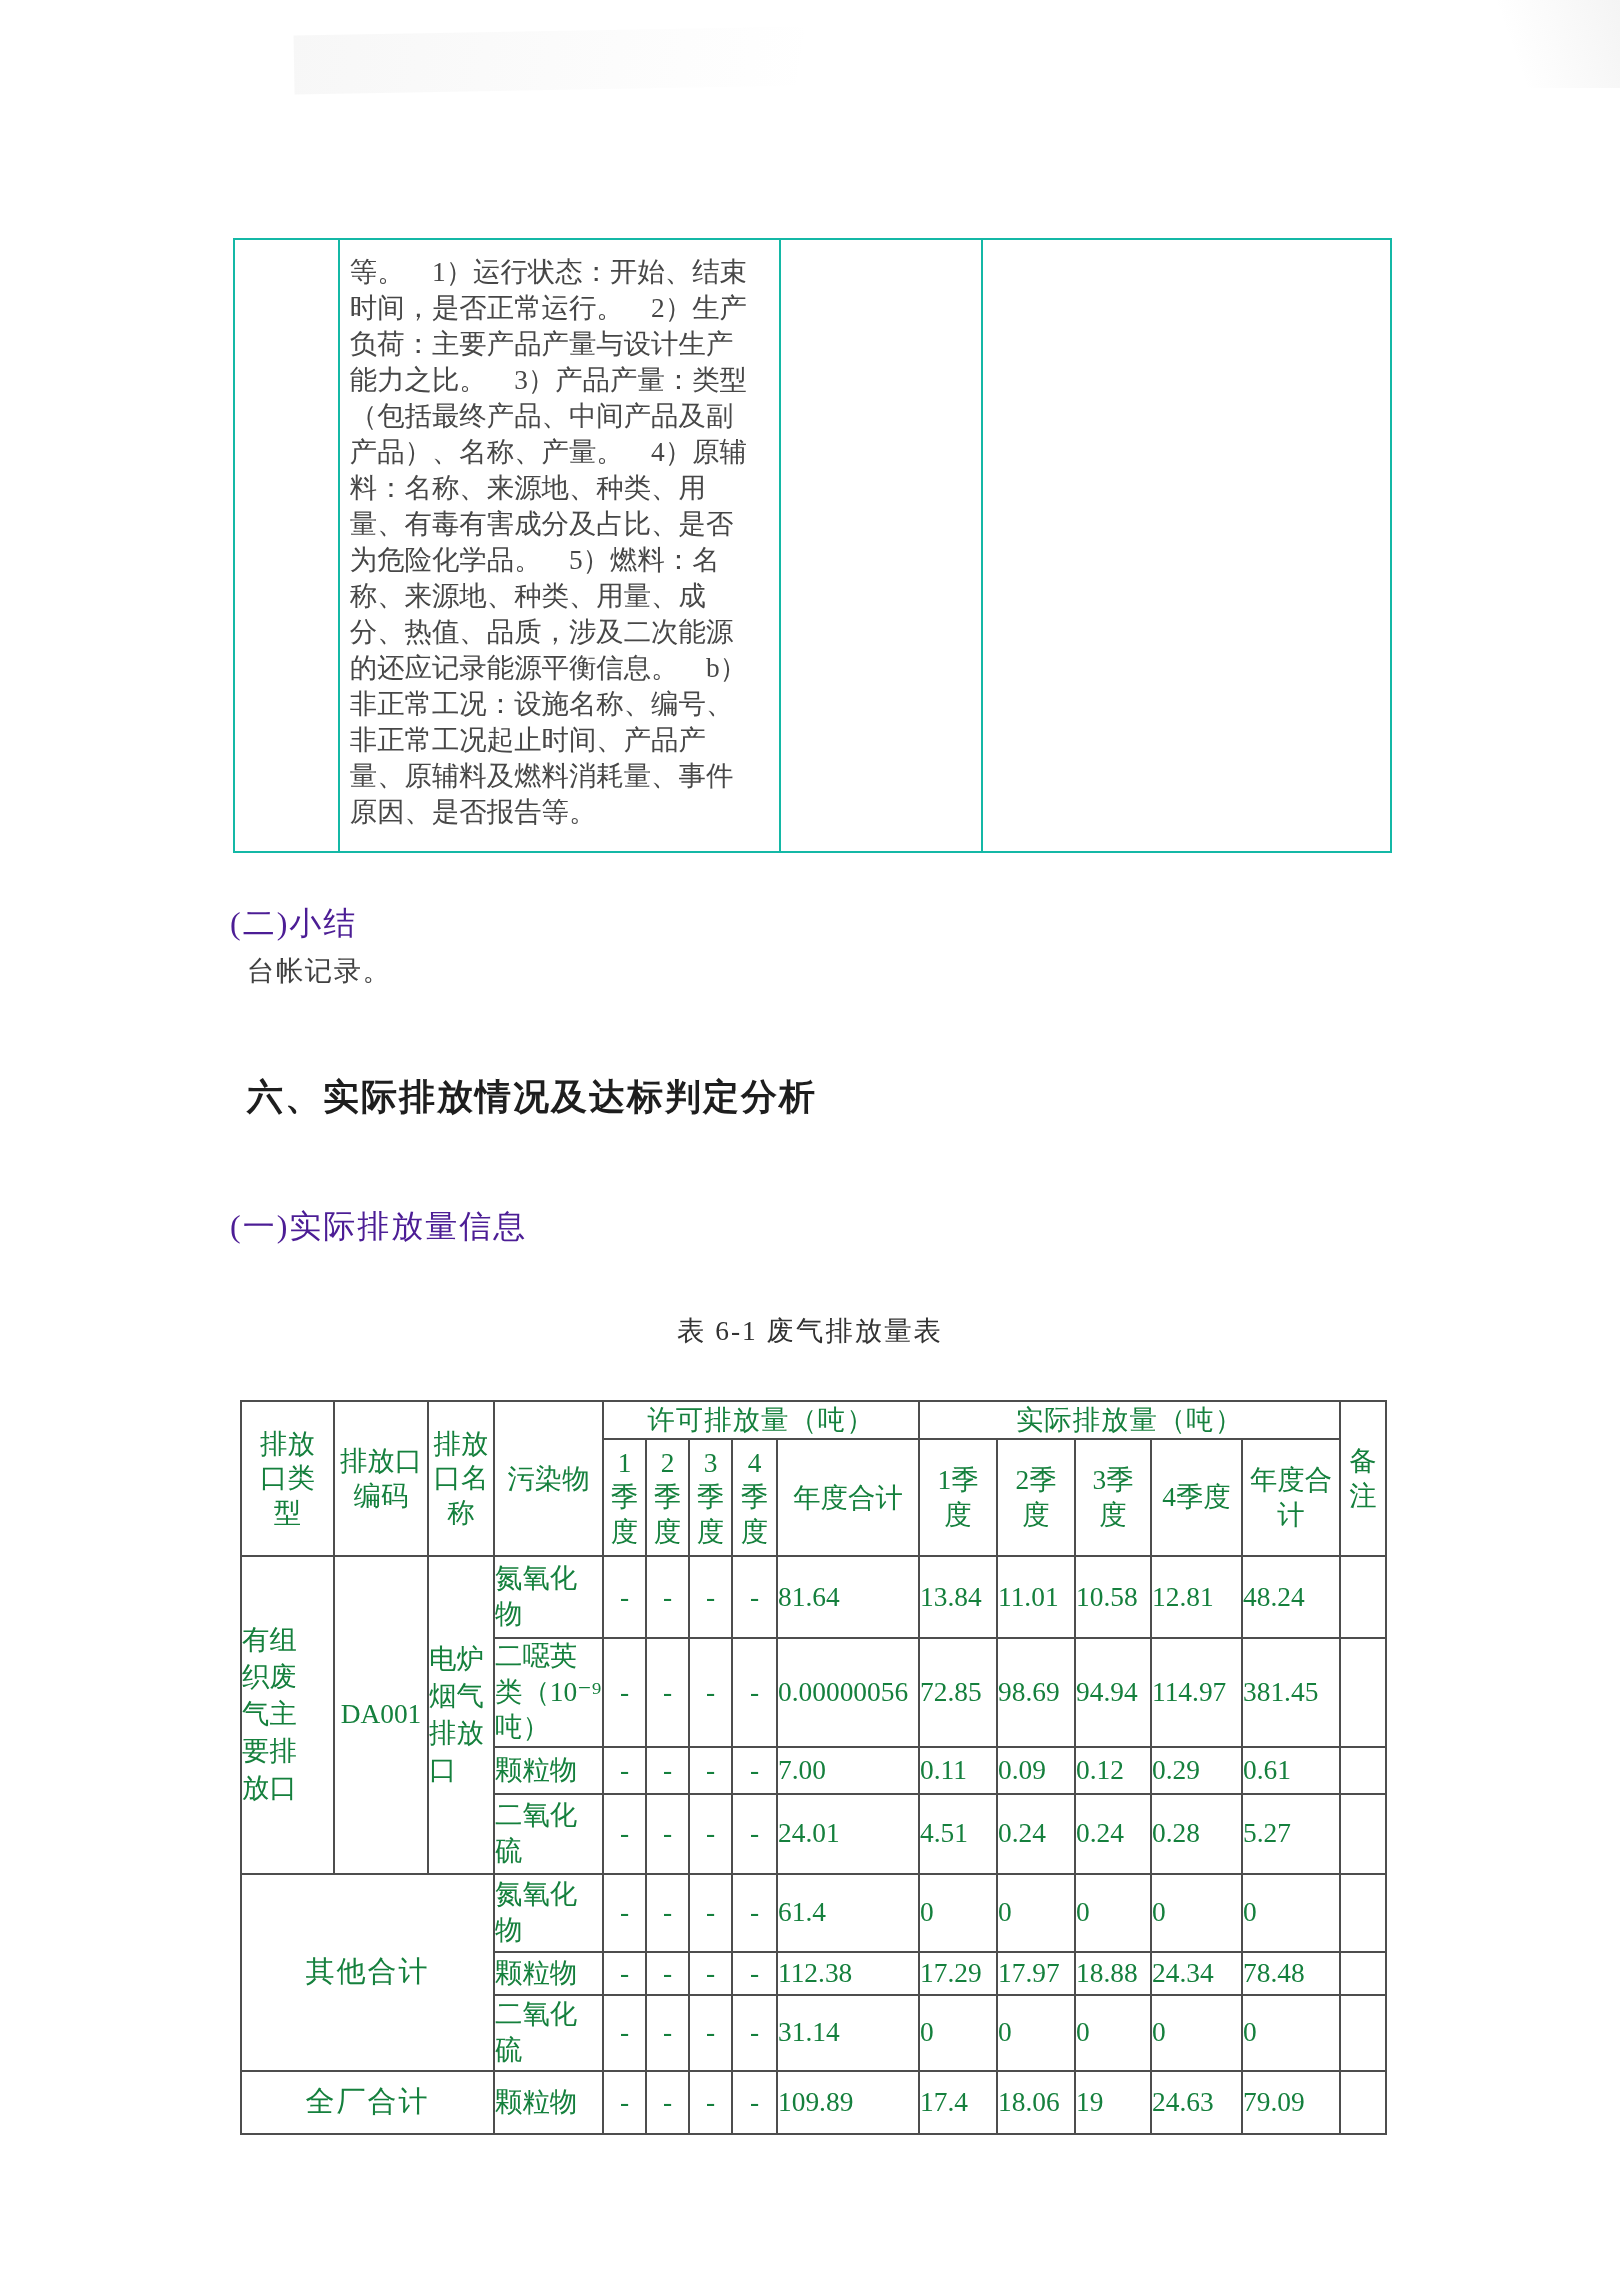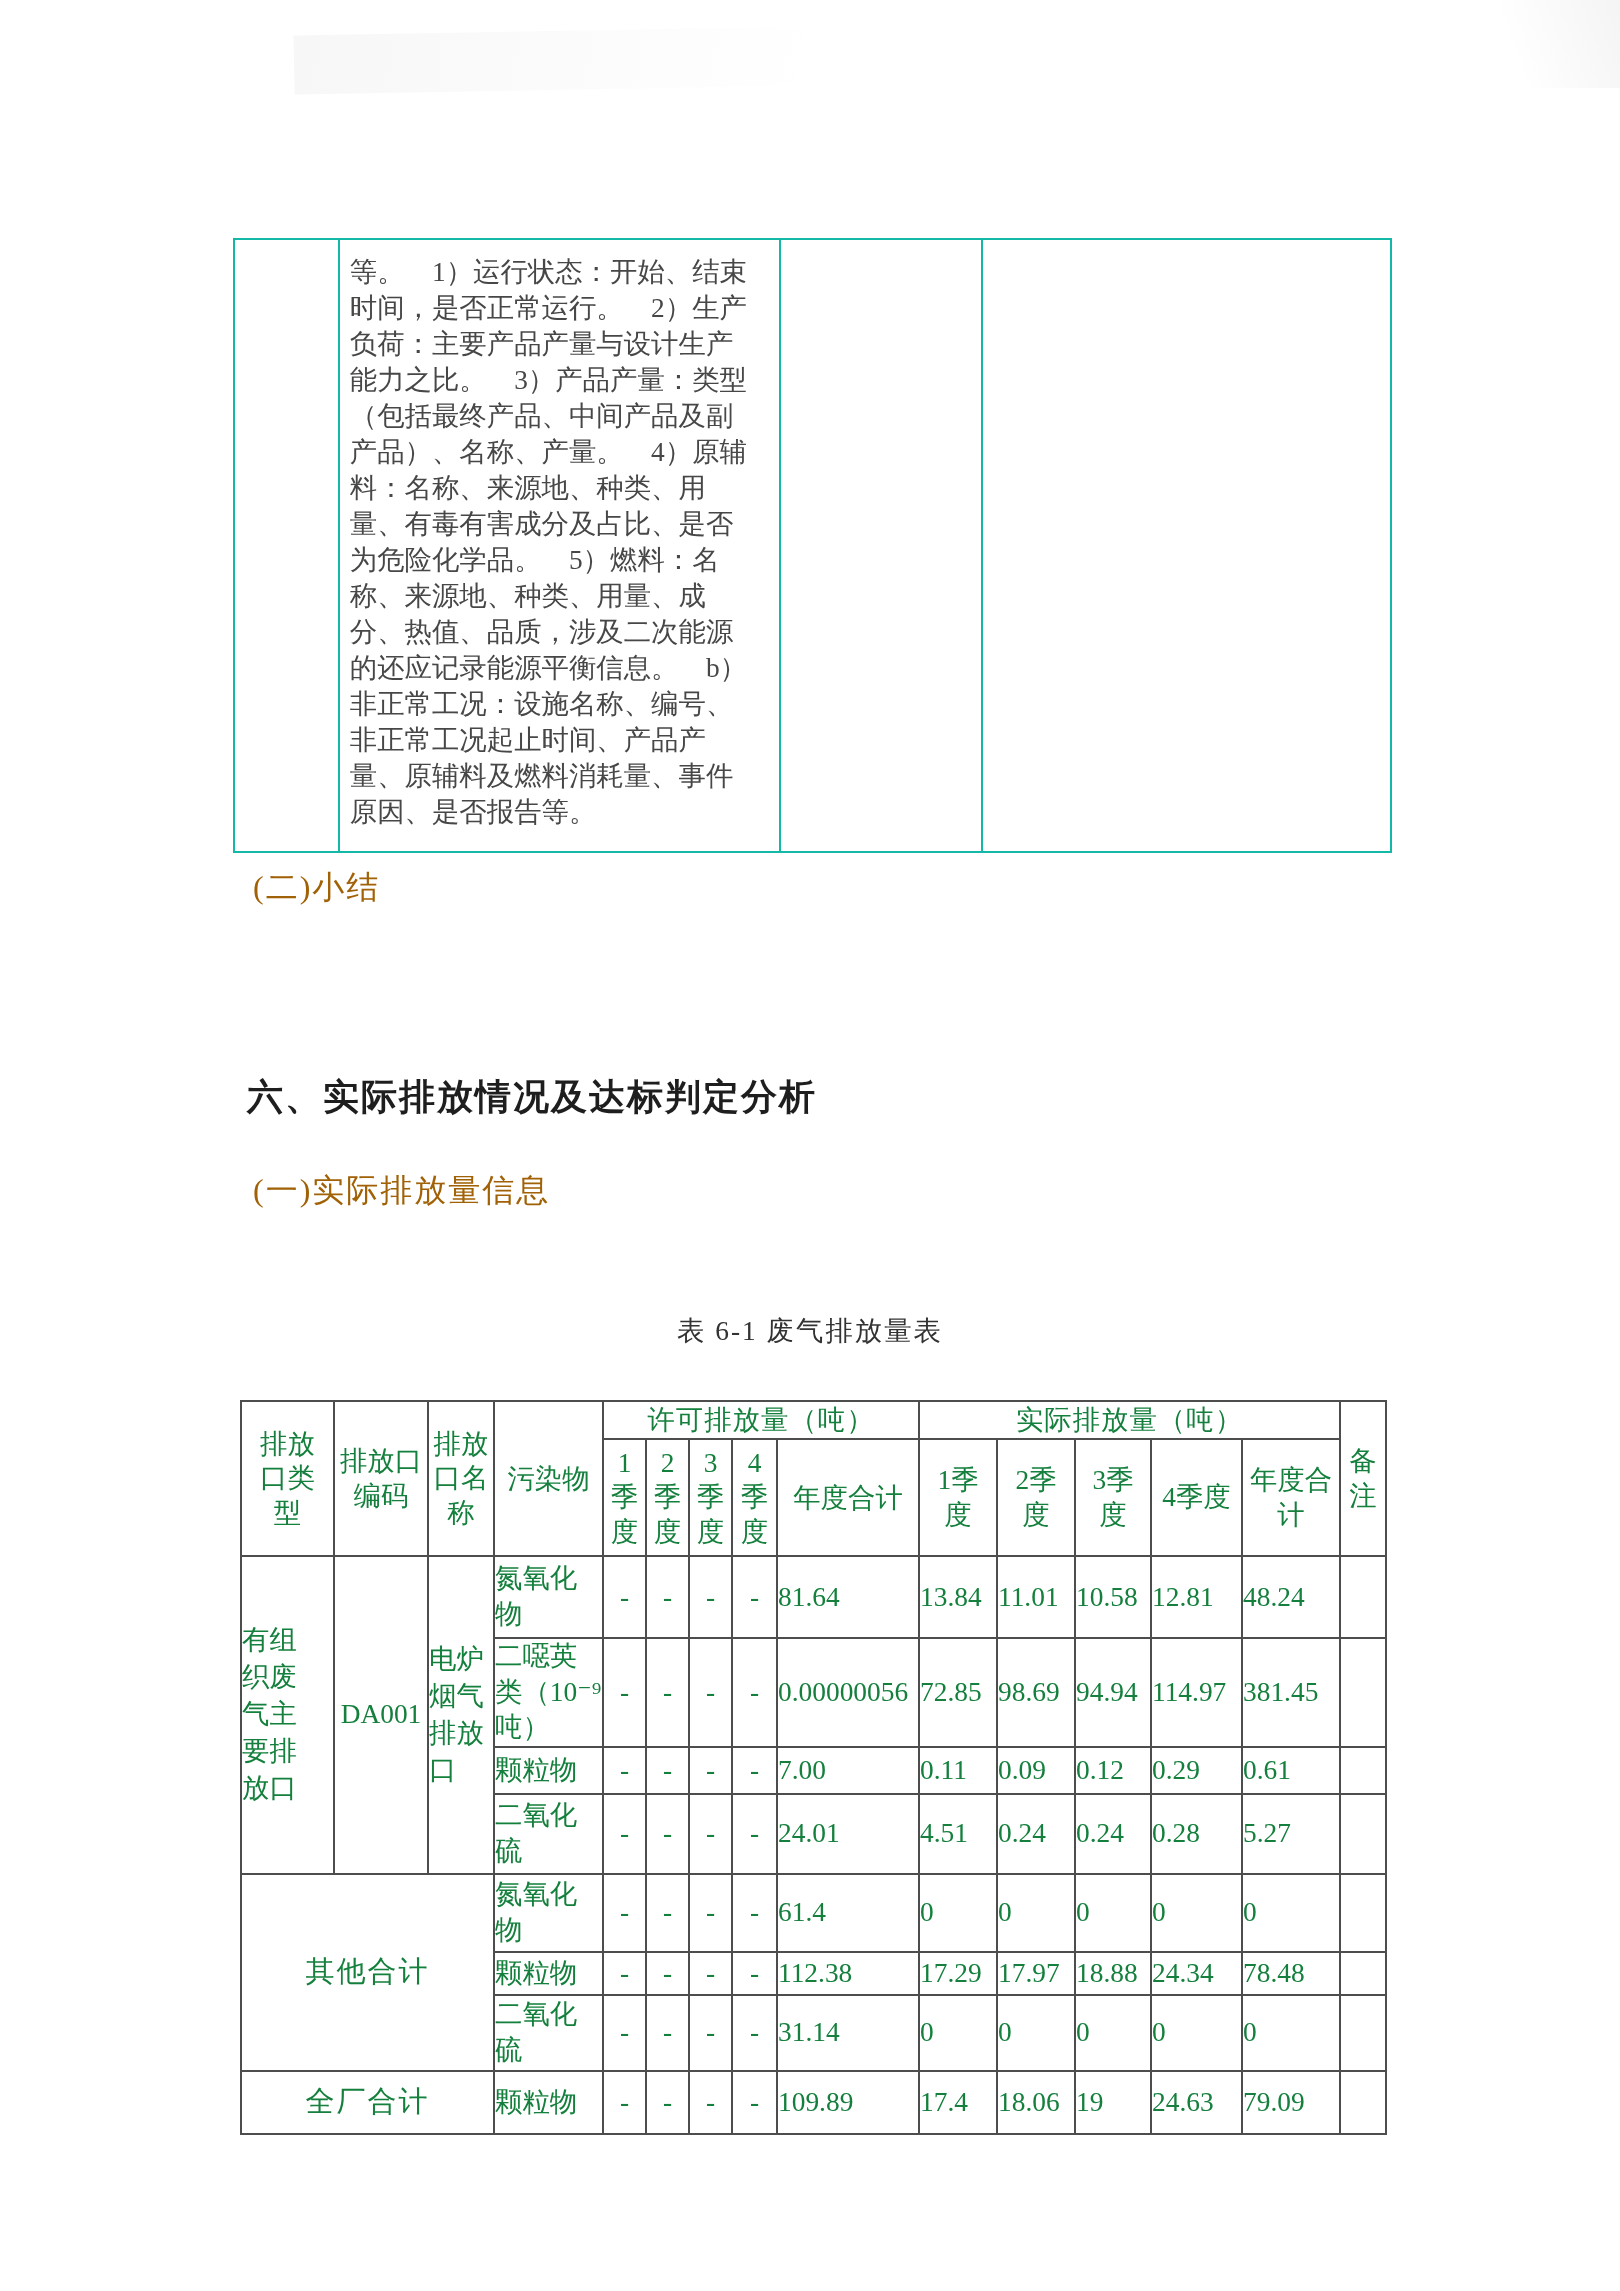--- a/index.html
+++ b/index.html
@@ -24,22 +24,22 @@
   .ttable {
     position:absolute; left:233px; top:238px;
     border-collapse:collapse; table-layout:fixed;
   }
   .ttable td { border:2px solid #14b8a6; vertical-align:top; }
   .tcell-text { padding:13.7px 5.9px 0 9.8px; }
   .tline { font-size:27.4px; line-height:36px; white-space:pre; color:#474747; }
 
   
   .sec-heading {
-    position:absolute; left:253px; font-size:32px; color:#a16207;
-    letter-spacing:2px; white-space:pre;
+    position:absolute; left:230px; font-size:32px; color:#4c1d95;
+    letter-spacing:2px; white-space:pre;margin-top:36px;
   }
   .summary { position:absolute; left:247px; top:944px; width:1137px; }
   .sline { font-size:27.4px; line-height:54px; letter-spacing:1.5px; color:#414141; white-space:pre; }
   .chap-heading {
     position:absolute; left:247px; top:1073px;
     font-family:"Liberation Sans","DejaVu Sans",sans-serif;
     font-size:36px; font-weight:bold; color:#1e1e1e; letter-spacing:2px; white-space:pre;
   }
   .tbl-caption {
     position:absolute; left:0; top:1313px; width:1620px;
@@ -105,20 +105,21 @@
       </td>
       <td></td>
       <td></td>
     </tr>
   </tbody>
     </table>
 
   <div class="sec-heading" style="top:866px">(二)小结</div>
 
   <div class="summary">
+    <div class="sline">台帐记录。</div>
   </div>
 
   <div class="chap-heading">六、实际排放情况及达标判定分析</div>
 
   <div class="sec-heading" style="top:1169px">(一)实际排放量信息</div>
 
   <div class="tbl-caption">表 6-1 废气排放量表</div>
 
   <table class="etable">
     <colgroup>

